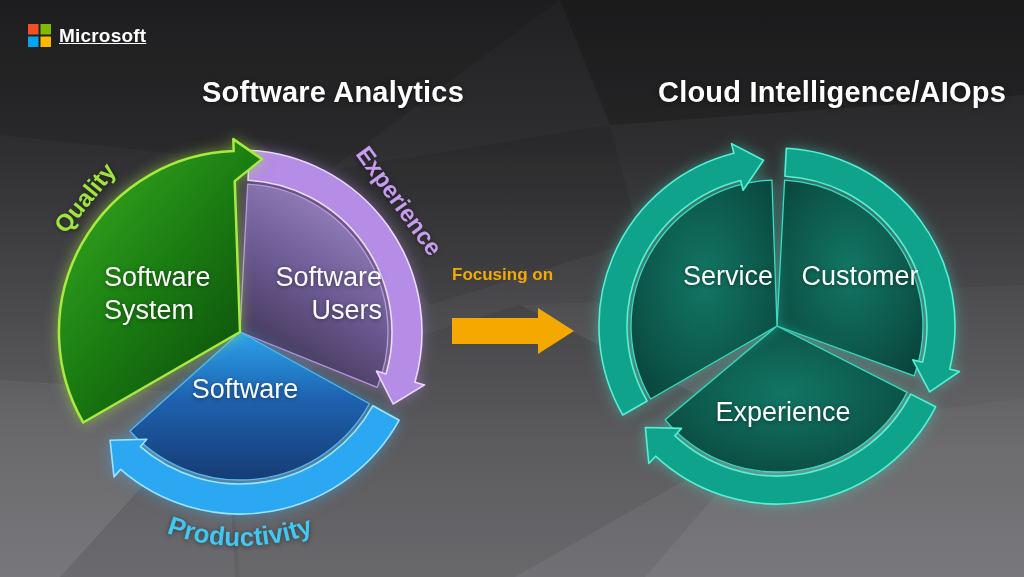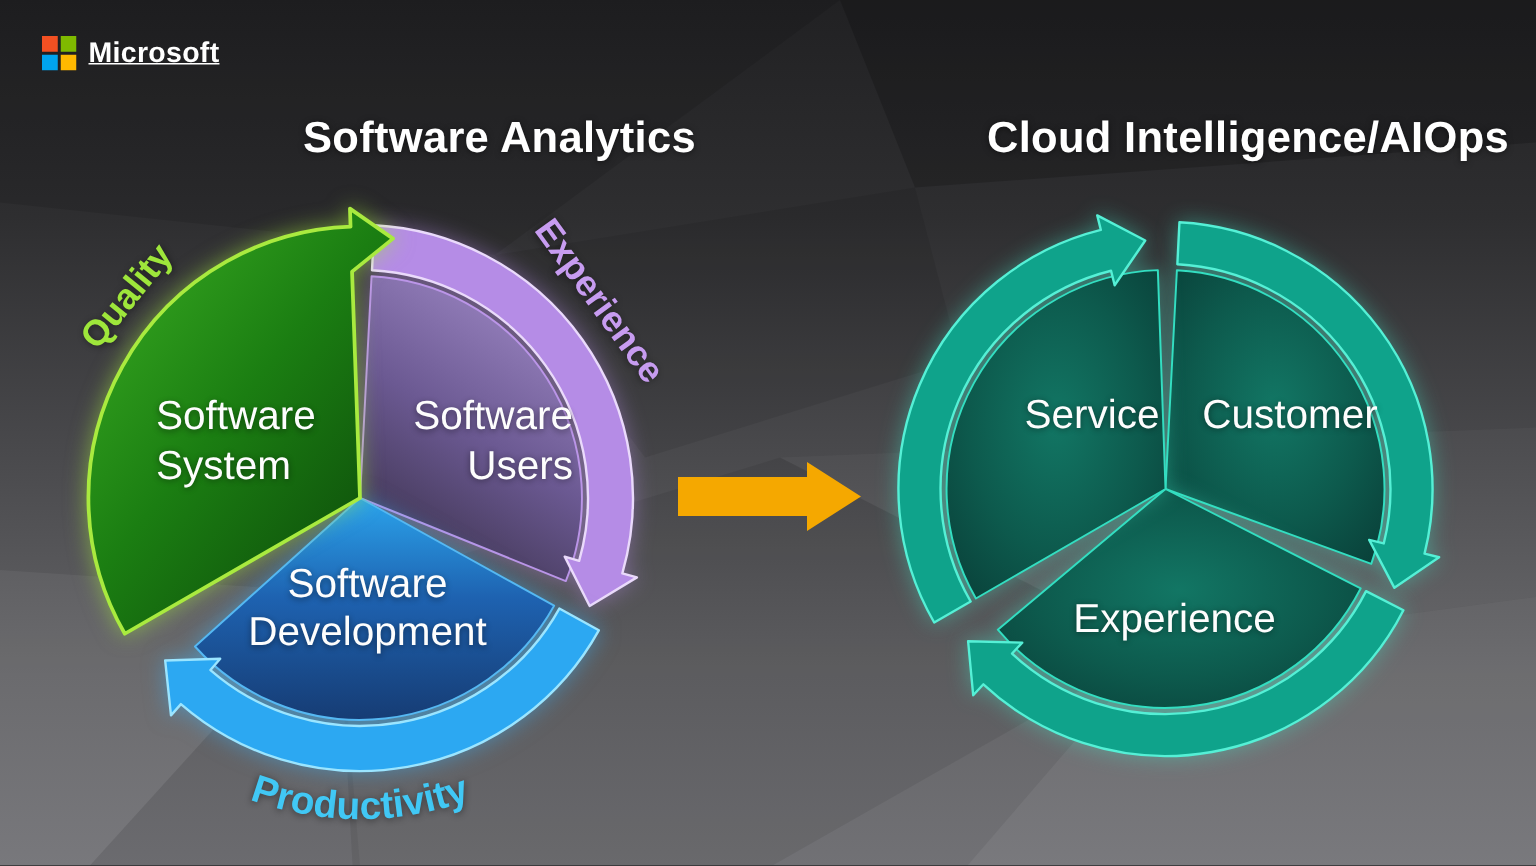--- a/index.html
+++ b/index.html
@@ -134,27 +134,27 @@
 <div class="wedge-label" style="left:104px; top:261px; text-align:left;">
   <div>Software</div>
   <div>System</div>
 </div>
 <div class="wedge-label" style="left:236px; top:261px; width:146px; text-align:right;">
   <div>Software</div>
   <div>Users</div>
 </div>
 <div class="wedge-label" style="left:123px; top:373px; width:244px; text-align:center; line-height:32px;">
   <div>Software</div>
-  <div>Development</div>
 </div>
 
 <div id="quality-label" class="side-label" style="color: rgb(158, 230, 59);">Quality</div>
 <div id="experience-label" class="side-label" style="color: rgb(199, 156, 240);">Experience</div>
 
 <div id="focus-caption" style="color: rgb(242, 169, 0);">
+  <div>Focusing on</div>
 </div>
 <svg id="focus-arrow" width="124" height="46" viewBox="0 0 124 46">
   <polygon points="0,10 86,10 86,0 122,23 86,46 86,36 0,36" fill="#F5A800"></polygon>
 </svg>
 
 <div class="wedge-label" style="left:628px; top:260px; width:145px; text-align:right;">Service</div>
 <div class="wedge-label" style="left:787px; top:260px; width:146px; text-align:center;">Customer</div>
 <div class="wedge-label" style="left:699px; top:396px; width:168px; text-align:center;">Experience</div>
 
 </body></html>

